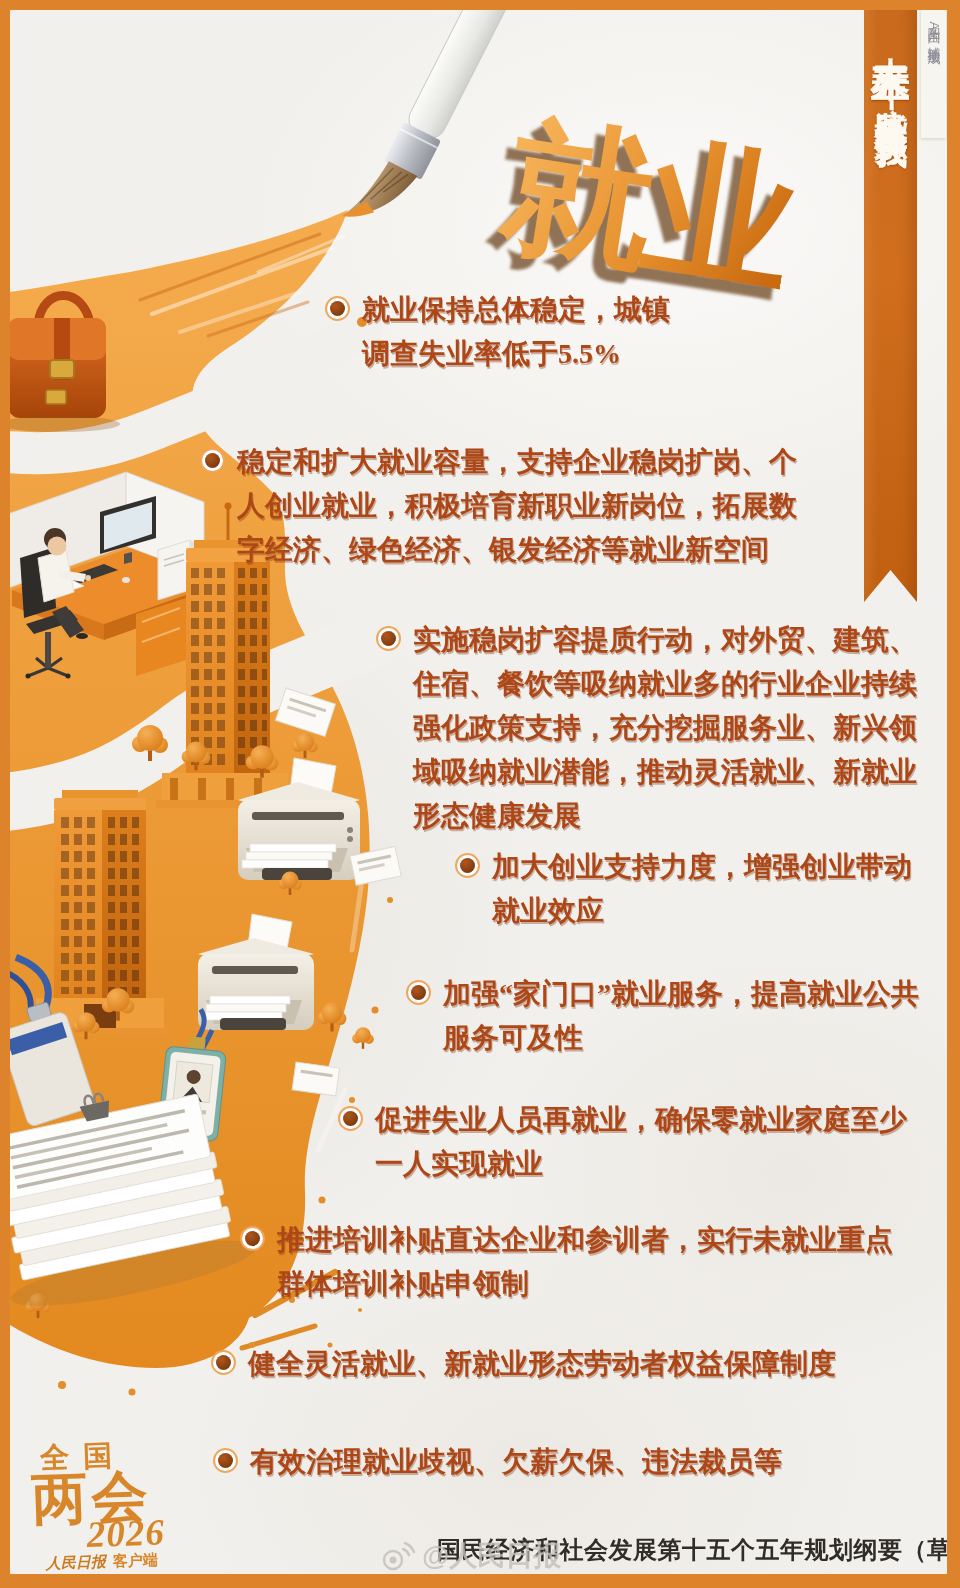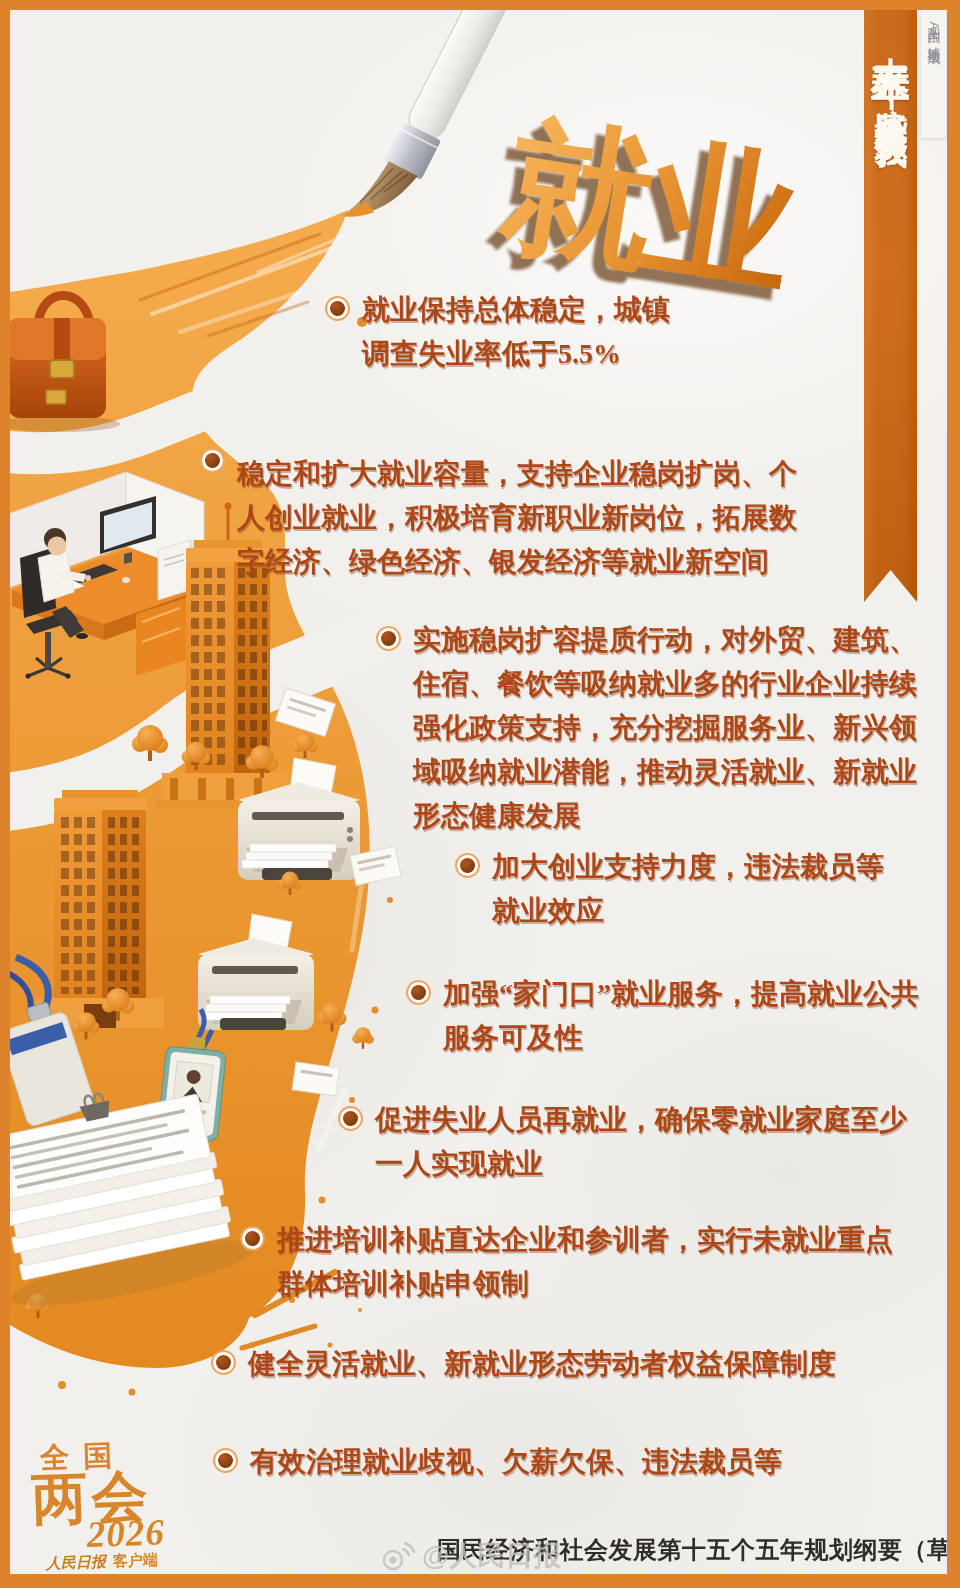--- a/index.html
+++ b/index.html
@@ -346,35 +346,35 @@
     <span>图片由AI辅助生成</span>
   </div>
 
   <div class="b-row" style="left:325px;top:288px;">
     <span class="dot"></span>
     <div class="b-text" style="width:420px;font-family:Liberation Serif, serif;">就业保持总体稳定，城镇
 调查失业率低于5.5%</div>
   </div>
   <div class="b-row" style="left:200px;top:440px;">
     <span class="dot"></span>
-    <div class="b-text" style="width:690px;margin-top:12px;">稳定和扩大就业容量，支持企业稳岗扩岗、个
+    <div class="b-text" style="width:690px;">稳定和扩大就业容量，支持企业稳岗扩岗、个
 人创业就业，积极培育新职业新岗位，拓展数
 字经济、绿色经济、银发经济等就业新空间</div>
   </div>
   <div class="b-row" style="left:376px;top:618px;">
     <span class="dot"></span>
     <div class="b-text" style="width:580px;">实施稳岗扩容提质行动，对外贸、建筑、
 住宿、餐饮等吸纳就业多的行业企业持续
 强化政策支持，充分挖掘服务业、新兴领
 域吸纳就业潜能，推动灵活就业、新就业
 形态健康发展</div>
   </div>
   <div class="b-row" style="left:455px;top:845px;">
     <span class="dot"></span>
-    <div class="b-text" style="width:460px;">加大创业支持力度，违法裁员等
+    <div class="b-text" style="width:460px;">加大创业支持力度，增强创业带动
 就业效应</div>
   </div>
   <div class="b-row" style="left:406px;top:972px;">
     <span class="dot"></span>
     <div class="b-text" style="width:530px;">加强“家门口”就业服务，提高就业公共
 服务可及性</div>
   </div>
   <div class="b-row" style="left:338px;top:1098px;">
     <span class="dot"></span>
     <div class="b-text" style="width:590px;">促进失业人员再就业，确保零就业家庭至少

